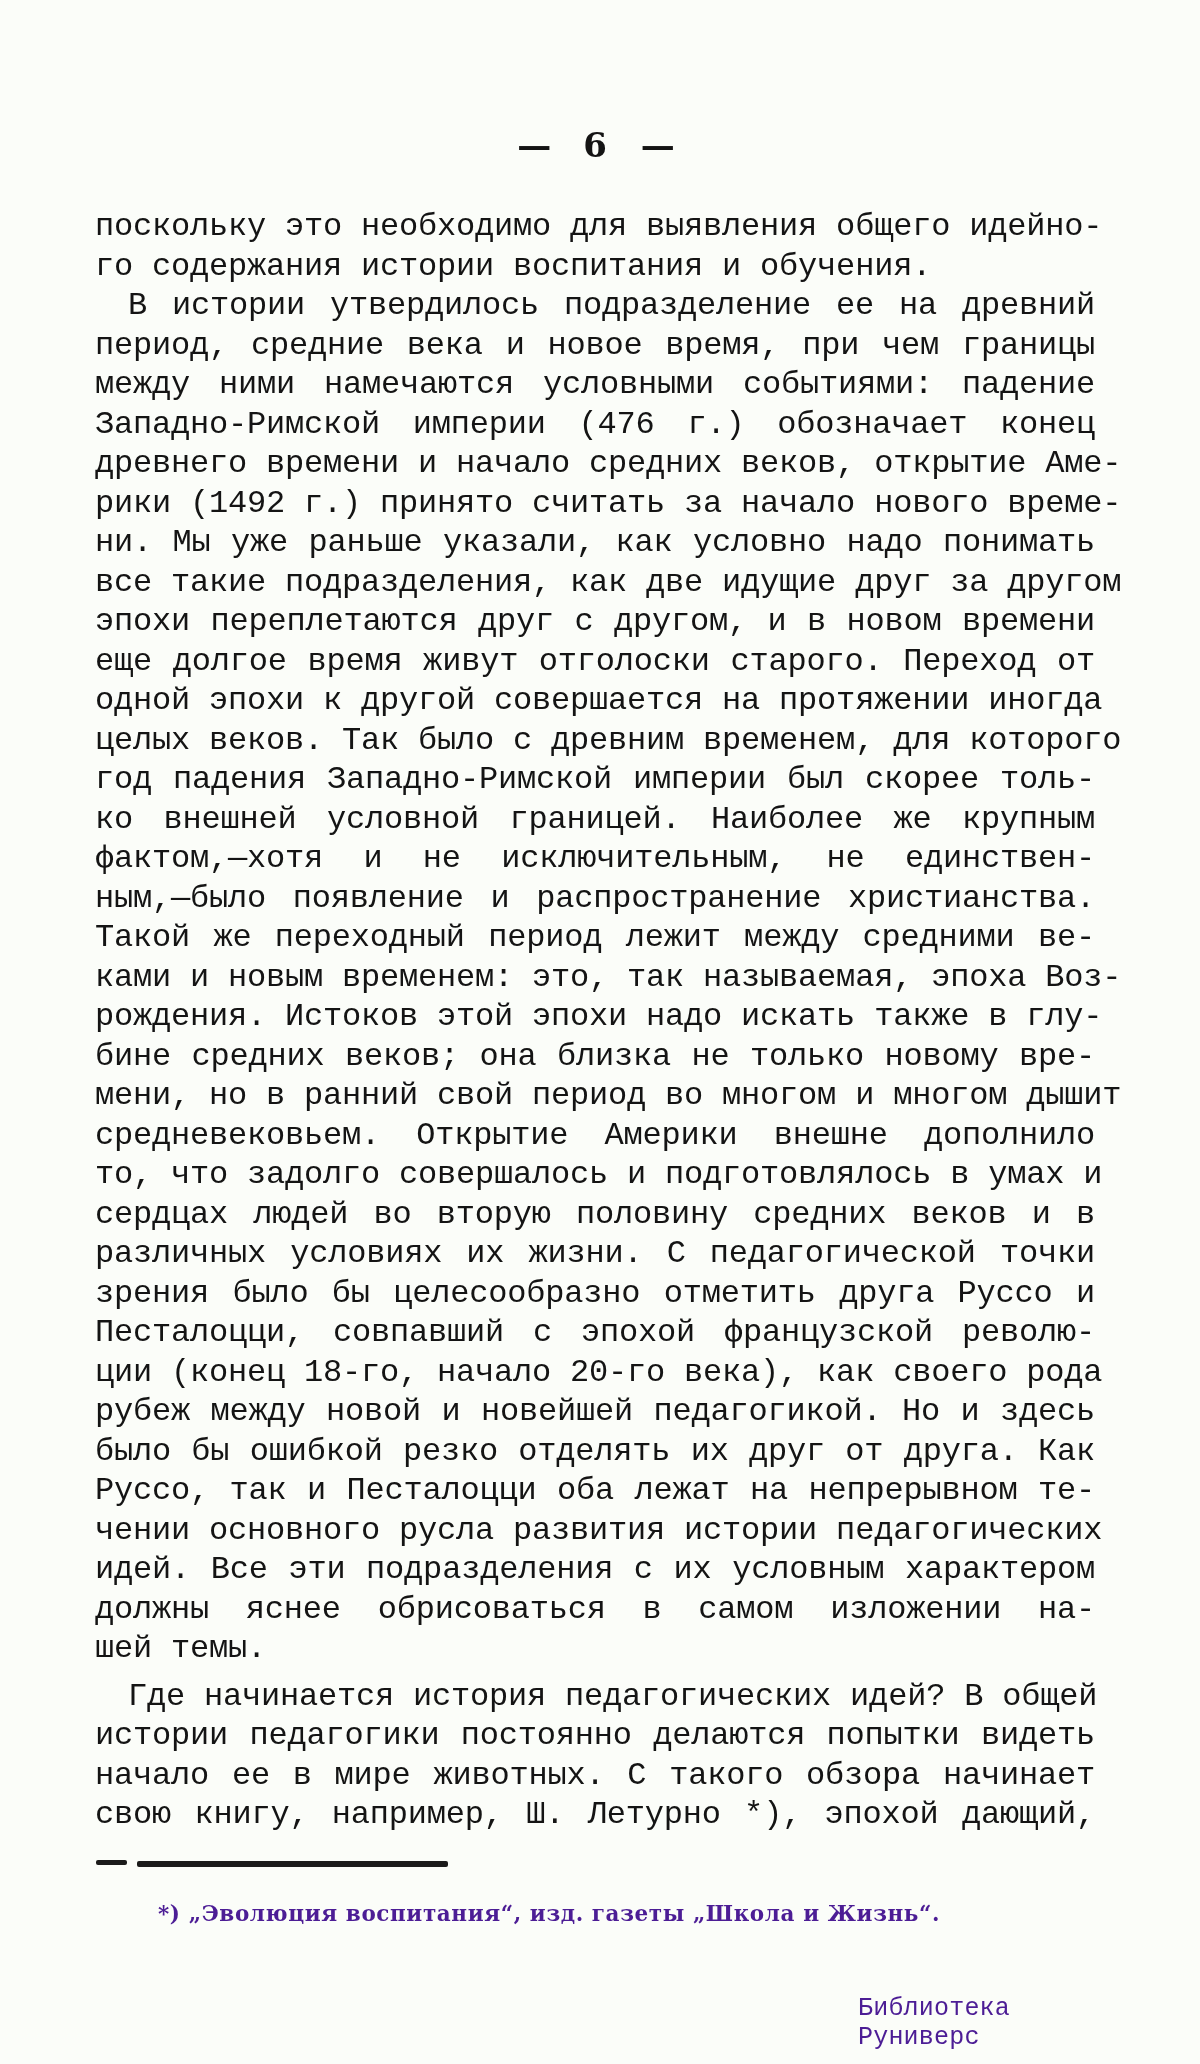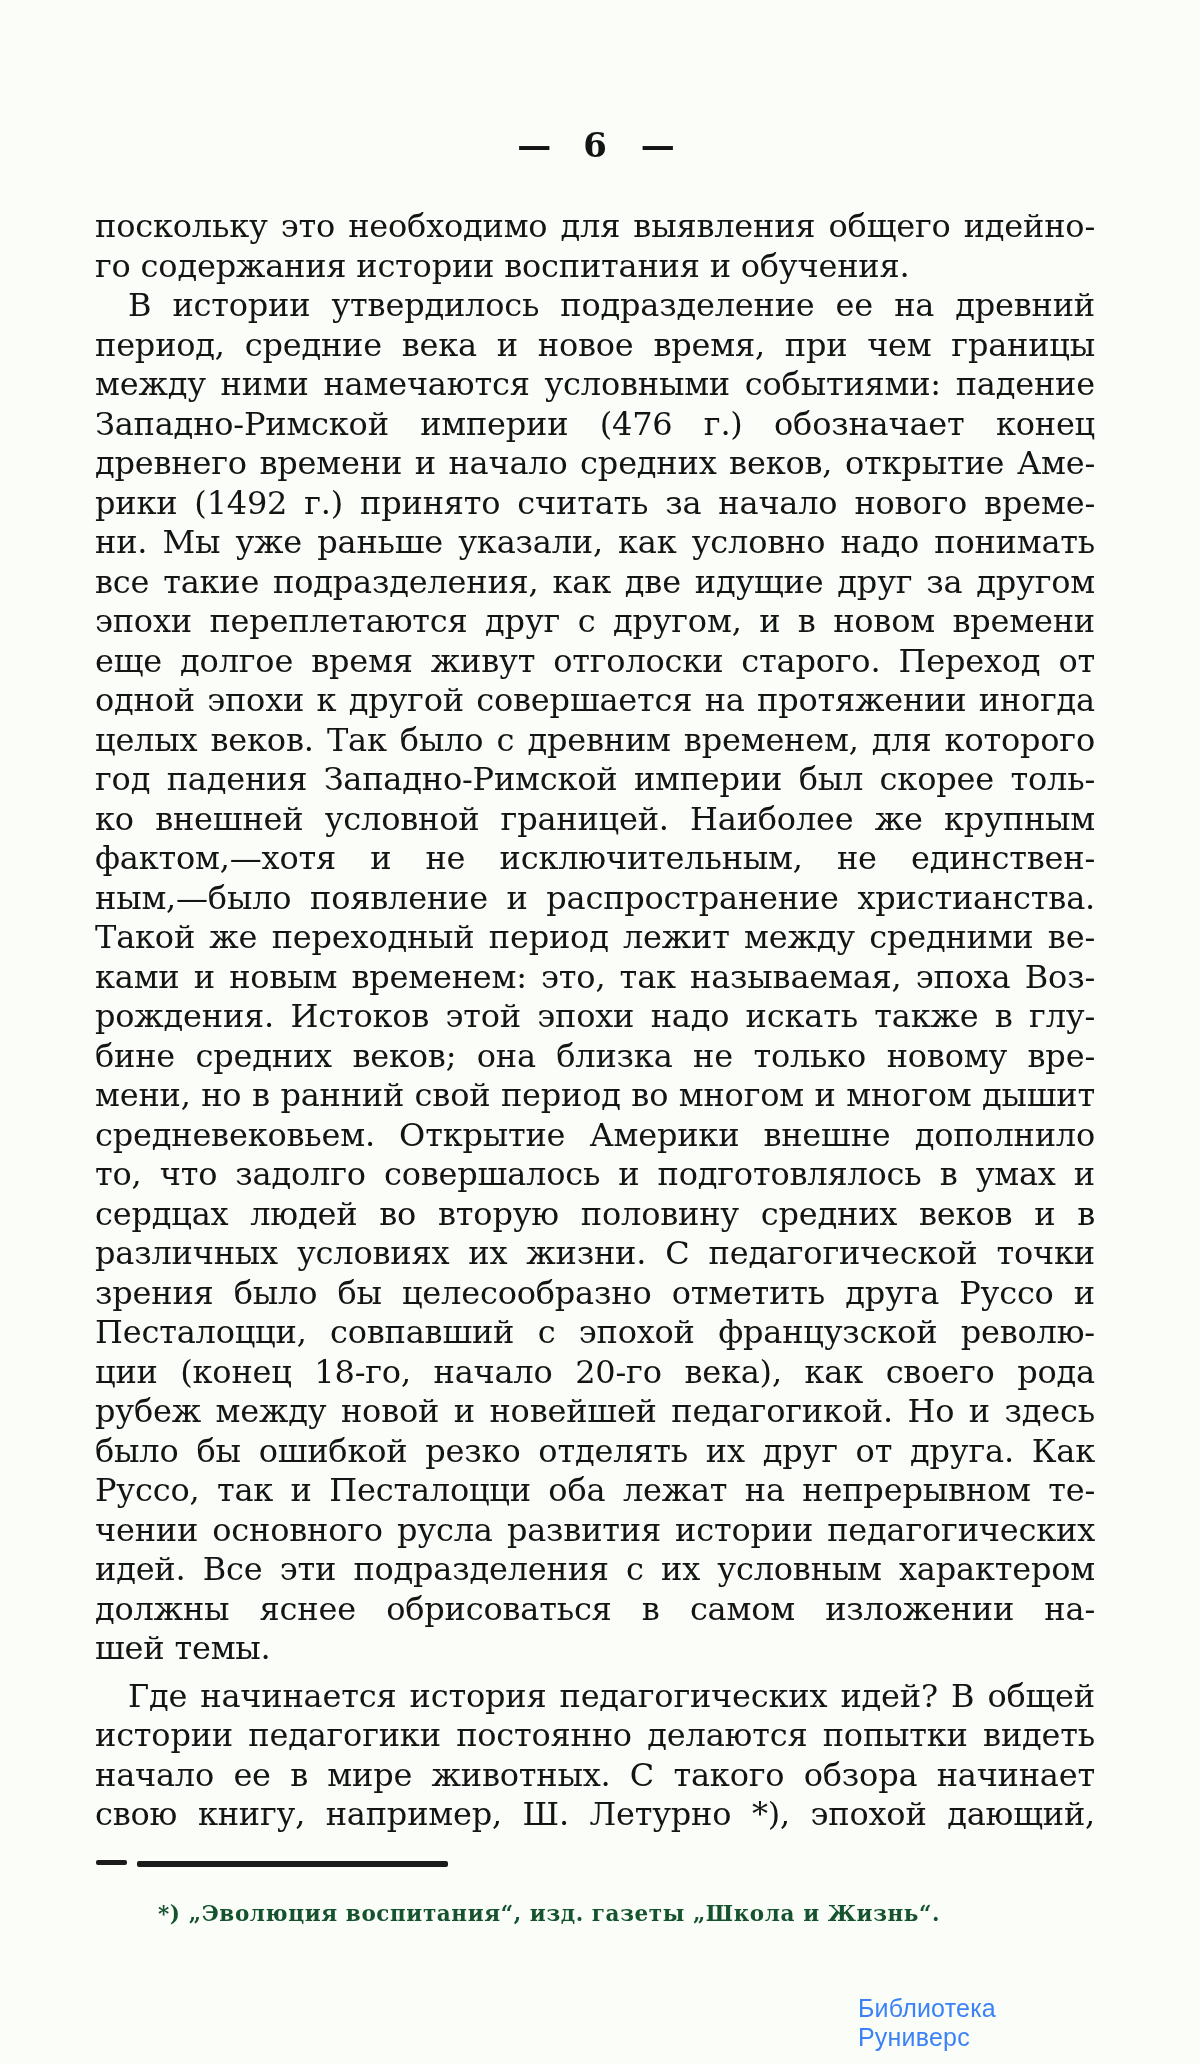--- a/index.html
+++ b/index.html
@@ -46,20 +46,21 @@
     line-height: 39.5px;
     letter-spacing: -0.2px;
   }
   .para { margin: 0; }
   .para.space-before { margin-top: 8px; }
   .line {
     text-align: justify;
     text-align-last: justify;
     height: 39.5px;
     white-space: nowrap;
+    font-family: Liberation Mono, monospace;
   }
   .line.first { text-indent: 33px; }
   .line.endline { text-align-last: left; }
   
   .fn-rule-a, .fn-rule-b {
     position: absolute;
     background: #1b1b1b;
     height: 5px;
     border-radius: 2px;
   }
@@ -67,30 +68,30 @@
   .fn-rule-b { left: 137px; top: 1861px; width: 311px; height: 6px; }
   .footnote {
     position: absolute;
     left: 158px;
     top: 1899px;
     width: 940px;
     font-size: 21.5px;
     font-weight: bold;
     letter-spacing: 0.6px;
     line-height: 30px;
-    color: #14532d;
+    color: #4c1d95;
   }
   .watermark {
     position: absolute;
     left: 858px;
     top: 1994px;
     width: 240px;
-    font-family: Liberation Sans, sans-serif;
+    font-family: Liberation Mono, monospace;
     font-size: 25px;
-    color: #3b82f6;
+    color: #4c1d95;
     letter-spacing: 0.2px;
     text-align: left;
   }
 </style>
 </head>
 <body>
 
 <div class="page">
 
   <div class="running-head">

